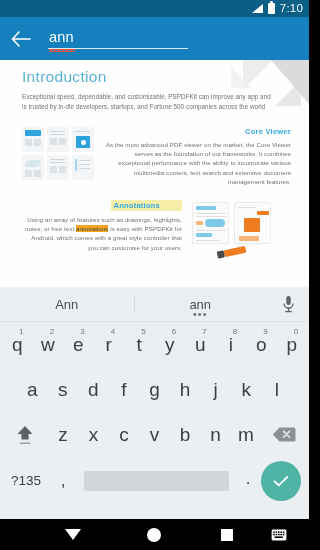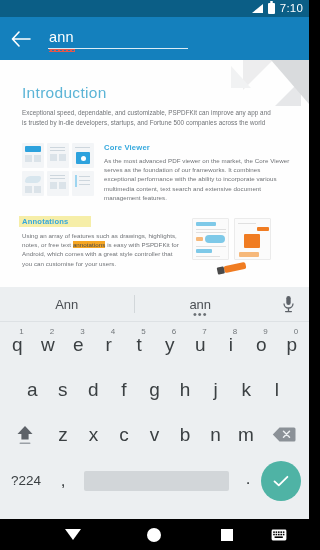--- a/index.html
+++ b/index.html
@@ -106,33 +106,33 @@
     overflow: hidden;
   }
   .poly { position:absolute; top:0; right:0; width:100px; height:52px; overflow:hidden; }
   .poly i { position:absolute; display:block; width:0; height:0; }
   .p1 { border-left: 38px solid transparent; border-top: 44px solid #d9dbdd; right: 0; top: 0; }
   .p2 { border-right: 30px solid transparent; border-top: 30px solid #ededee; right: 36px; top: 0; }
   .p3 { border-left: 26px solid transparent; border-bottom: 26px solid #e6e7e9; right: 8px; top: 20px; }
   .p4 { border-right: 20px solid transparent; border-bottom: 22px solid #f1f2f3; right: 58px; top: 6px; }
   .p5 { border-left: 18px solid transparent; border-top: 18px solid #cfd2d5; right: 0; top: 6px; }
 
-  .doc-inner { position:relative; padding: 24px 18px 0 22px; }
+  .doc-inner { position:relative; padding: 8px 18px 0 22px; }
   .doc-h1 {
     color: #5bb4d6; font-size: 15.5px; font-weight: normal;
     letter-spacing: .3px; margin-bottom: 6px;
   }
   .doc-lead {
     color: #6f7276; font-size: 6.3px; line-height: 9.5px;
     max-width: 252px; letter-spacing: .05px;
   }
 
   .section { display:flex; margin-top: 16px; }
   .sec-art { flex: 0 0 auto; }
-  .sec-body { flex: 1 1 auto; }
+  .sec-body { flex: 1 1 auto; text-align: right; }
   .sec-h2 {
     color:#35a8dd; font-size: 7.6px; font-weight: bold;
     letter-spacing:.2px; margin-bottom: 4px;
   }
   .sec-p {
     color:#6f7276; font-size: 6.2px; line-height: 9.2px;
     letter-spacing: .05px;
   }
 
   
@@ -452,21 +452,21 @@
       <div class="key">m</div>
       <div class="key wide del">
         <svg width="24" height="17" viewBox="0 0 24 17">
           <path d="M7.5 1.5 H22 a1.5 1.5 0 0 1 1.5 1.5 v11 a1.5 1.5 0 0 1 -1.5 1.5 H7.5 L0.8 8.5 Z" fill="#8b9197"></path>
           <path d="M11.5 5.2 L17.5 11.3 M17.5 5.2 L11.5 11.3" stroke="#eceff1" stroke-width="1.5" stroke-linecap="round"></path>
         </svg>
       </div>
     </div>
 
     <div class="krow r4">
-      <div class="k123">?224</div>
+      <div class="k123">?135</div>
       <div class="kcomma">,</div>
       <div class="space"></div>
       <div class="kdot">.</div>
       <div class="enter">
         <svg width="20" height="16" viewBox="0 0 20 16">
           <path d="M3.5 8.4 L7.8 12.4 L16.4 3.8" stroke="#ffffff" stroke-width="1.8" fill="none" stroke-linecap="round" stroke-linejoin="round"></path>
         </svg>
       </div>
     </div>
   </div>

